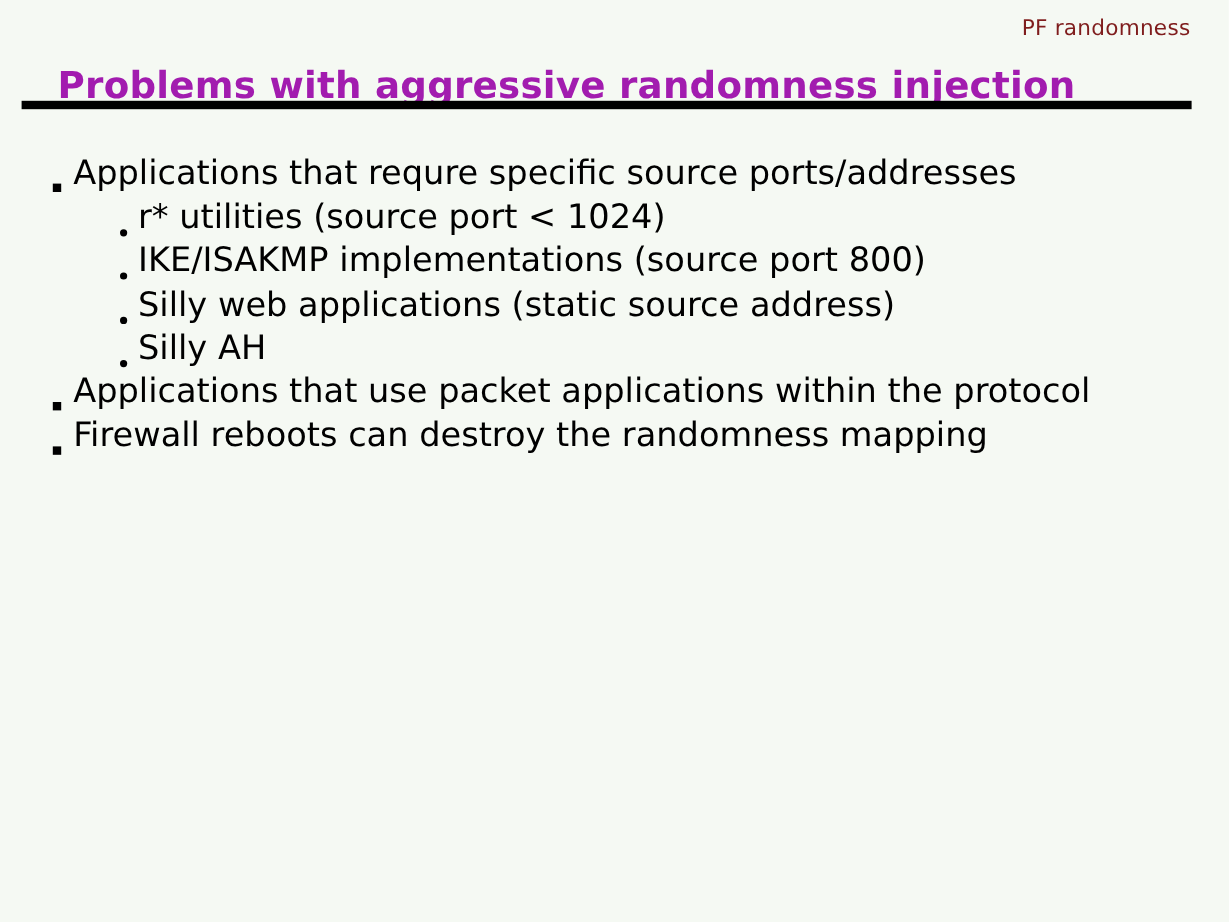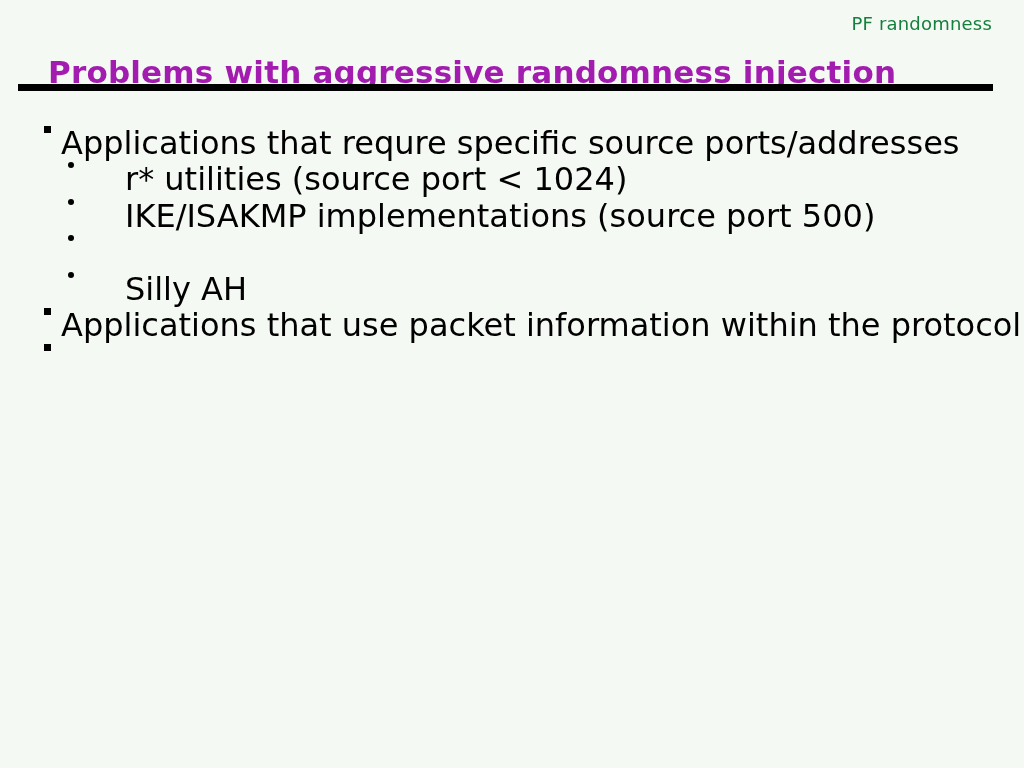--- a/index.html
+++ b/index.html
@@ -18,21 +18,21 @@
     height: 768px;
     background: #f5f9f3;
     color: #000;
   }
   .corner-label {
     position: absolute;
     top: 14px;
     right: 32px;
     font-size: 18px;
     line-height: 20px;
-    color: #15803d;
+    color: #7f1d1d;
     letter-spacing: 0.2px;
   }
   .title {
     position: absolute;
     top: 38px;
     left: 33px;
     margin: 15px;
     font-size: 31px;
     font-weight: 700;
     line-height: 38px;
@@ -52,27 +52,27 @@
     position: absolute;
     top: 124px;
     left: 0;
     margin: 0;
     padding: 0;
     list-style: none;
     width: 1024px;
   }
   .bullets li {
     display: flex;
-    align-items: flex-start;
+    align-items: flex-end;
     height: 36.4px;
-    font-size: 32px;
+    font-size: 28px;
     white-space: nowrap;
   }
   .bullets li.l1 { padding-left: 44px; }
-  .bullets li.l2 { padding-left: 68px; gap: 42px; }
+  .bullets li.l2 { padding-left: 100px; }
   .marker {
     flex: 0 0 auto;
     display: inline-block;
   }
   .marker.square {
     width: 7px;
     height: 7px;
     background: #000;
     margin-right: 10px;
     margin-top: 2px;
@@ -104,31 +104,33 @@
     <li class="l1">
       <span class="marker square"></span>
       <span class="bullet-text">Applications that requre specific source ports/addresses</span>
     </li>
     <li class="l2">
       <span class="marker dot"></span>
       <span class="bullet-text">r* utilities (source port &lt; 1024)</span>
     </li>
     <li class="l2">
       <span class="marker dot"></span>
-      <span class="bullet-text">IKE/ISAKMP implementations (source port 500)</span>
+      <span class="bullet-text">IKE/ISAKMP implementations (source port 800)</span>
     </li>
     <li class="l2">
       <span class="marker dot"></span>
+      <span class="bullet-text">Silly web applications (static source address)</span>
     </li>
     <li class="l2">
       <span class="marker dot"></span>
       <span class="bullet-text">Silly AH</span>
     </li>
     <li class="l1">
       <span class="marker square"></span>
-      <span class="bullet-text">Applications that use packet information within the protocol</span>
+      <span class="bullet-text">Applications that use packet applications within the protocol</span>
     </li>
     <li class="l1">
       <span class="marker square"></span>
+      <span class="bullet-text">Firewall reboots can destroy the randomness mapping</span>
     </li>
   </ul>
 
 </div>
 
 </body></html>

